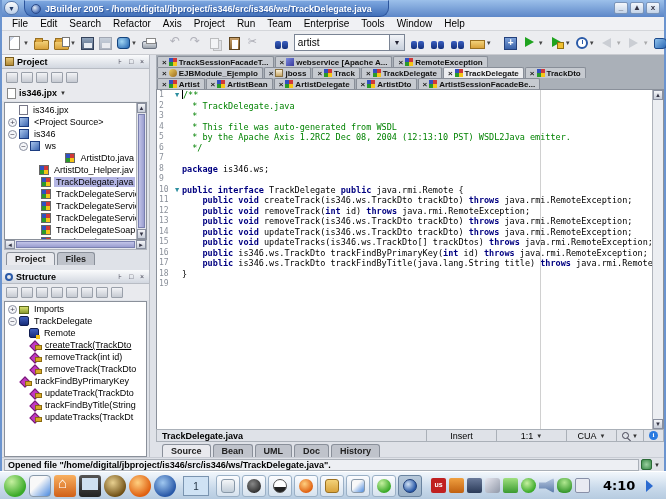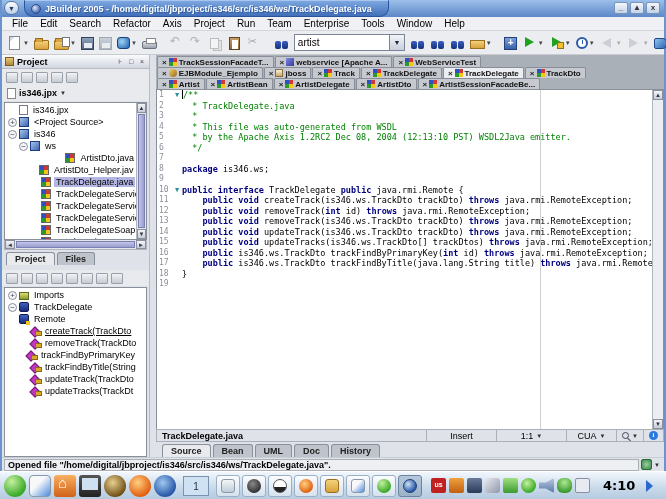--- a/index.html
+++ b/index.html
@@ -434,20 +434,27 @@
           </div>
           <div class="panel-tabs" id="project-tabs">
               <span class="ptab active">Project</span>
               <span class="ptab">Files</span>
             </div>
         </div>
 
         <div id="hsplit"></div>
 
         <div id="structure-panel" class="panel">
+          <div class="panel-header">
+            <span class="ph-ico ph-structure"></span>
+            <span class="panel-title">Structure</span>
+            <span class="ph-btn">⊦</span>
+            <span class="ph-btn">□</span>
+            <span class="ph-btn">×</span>
+          </div>
           <div class="panel-toolbar" id="struct-toolbar">
               <span class="mini-tb"></span>
               <span class="mini-tb"></span>
               <span class="mini-tb"></span>
               <span class="mini-tb"></span>
               <span class="mini-tb"></span>
               <span class="mini-tb"></span>
               <span class="mini-tb"></span>
               <span class="mini-tb"></span>
             </div>
@@ -456,49 +463,54 @@
                 <div class="trow" style="padding-left: 3px;">
                   <span class="exp">+</span>
                   <span class="nicon imports-folder-icon"></span>
                   <span class="lbl">Imports</span>
                 </div>
                 <div class="trow" style="padding-left: 3px;">
                   <span class="exp">−</span>
                   <span class="nicon interface-icon"></span>
                   <span class="lbl">TrackDelegate</span>
                 </div>
-                <div class="trow" style="padding-left: 3px;">
+                <div class="trow" style="padding-left: 13px;">
                   <span class="exp-spacer"></span>
                   <span class="nicon interface-ref-icon"></span>
                   <span class="lbl">Remote</span>
                 </div>
                 <div class="trow" style="padding-left: 14px; text-decoration: underline;">
                   <span class="exp-spacer"></span>
                   <span class="nicon method-icon"></span>
                   <span class="lbl">createTrack(TrackDto</span>
                 </div>
                 <div class="trow" style="padding-left: 14px;">
                   <span class="exp-spacer"></span>
                   <span class="nicon method-icon"></span>
+                  <span class="lbl">removeTrack(int id)</span>
+                </div>
+                <div class="trow" style="padding-left: 14px;">
+                  <span class="exp-spacer"></span>
+                  <span class="nicon method-icon"></span>
                   <span class="lbl">removeTrack(TrackDto</span>
                 </div>
-                <div class="trow" style="padding-left: 10px;">
+                <div class="trow" style="padding-left: 4px;">
                   <span class="exp-spacer"></span>
                   <span class="nicon method-icon"></span>
                   <span class="lbl">trackFindByPrimaryKey</span>
                 </div>
                 <div class="trow" style="padding-left: 14px;">
                   <span class="exp-spacer"></span>
                   <span class="nicon method-icon"></span>
+                  <span class="lbl">updateTrack(TrackDto</span>
+                </div>
+                <div class="trow" style="padding-left: 14px;">
+                  <span class="exp-spacer"></span>
+                  <span class="nicon method-icon"></span>
                   <span class="lbl">trackFindByTitle(String</span>
-                </div>
-                <div class="trow" style="padding-left: 14px;">
-                  <span class="exp-spacer"></span>
-                  <span class="nicon method-icon"></span>
-                  <span class="lbl">updateTrack(TrackDto</span>
                 </div>
                 <div class="trow" style="padding-left: 14px;">
                   <span class="exp-spacer"></span>
                   <span class="nicon method-icon"></span>
                   <span class="lbl">updateTracks(TrackDt</span>
                 </div>
               </div>
           </div>
         </div>
       </div>
@@ -514,21 +526,21 @@
                 <span class="tlabel">TrackSessionFacadeT...</span>
               </div>
               <div class="etab">
                 <span class="tclose">×</span>
                 <span class="ficon webservice"></span>
                 <span class="tlabel">webservice [Apache A...</span>
               </div>
               <div class="etab">
                 <span class="tclose">×</span>
                 <span class="ficon java"></span>
-                <span class="tlabel">WebServiceTest</span>
+                <span class="tlabel">RemoteException</span>
               </div>
             </div>
             <div class="tabrow">
               <div class="etab">
                 <span class="tclose">×</span>
                 <span class="ficon ejb"></span>
                 <span class="tlabel">EJBModule_Ejemplo</span>
               </div>
               <div class="etab">
                 <span class="tclose">×</span>

